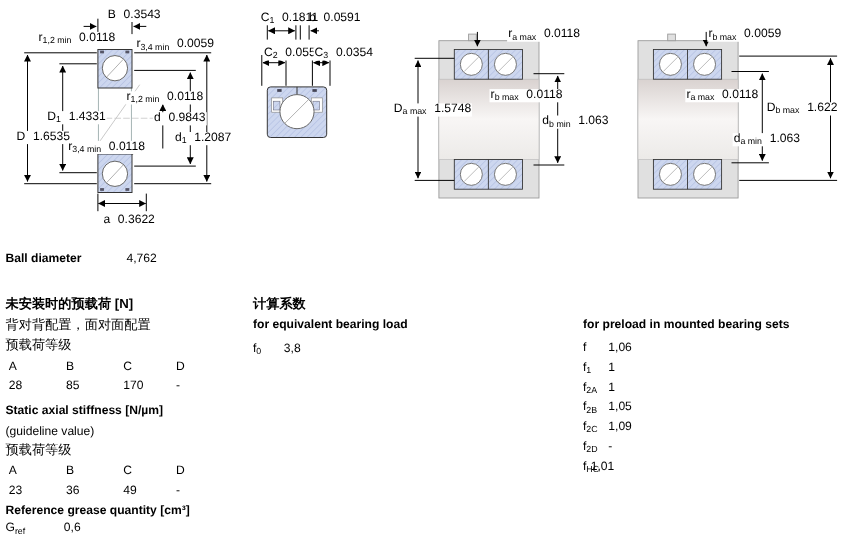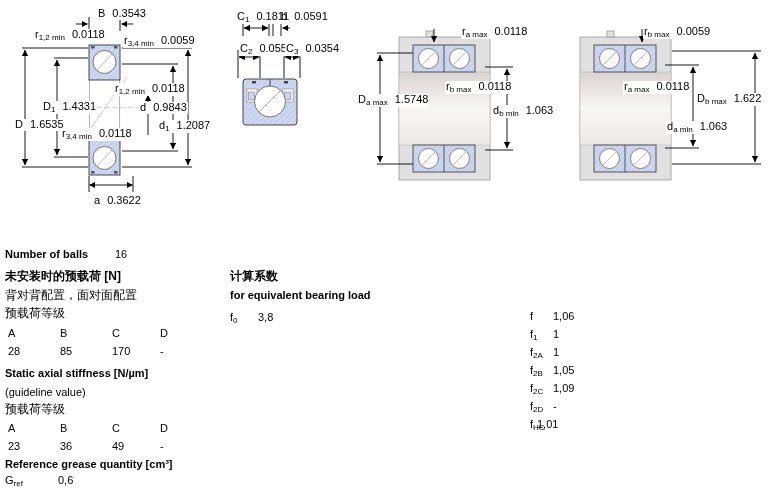--- a/index.html
+++ b/index.html
@@ -243,23 +243,23 @@
     </div>
   <div class="dim" style="left:696px;top:93px">
       <span><span>D</span><sub>b max</sub></span>
       <span class="v">1.622</span>
     </div>
   <div class="dim" style="left:666px;top:121px">
       <span><span>d</span><sub>a min</sub></span>
       <span class="v">1.063</span>
     </div>
 
-  <div class="spec-row" style="top:248px">
-    <span class="b">Number of balls</span>
-    <span class="cell" style="left:110px">16</span>
+  <div class="spec-row" style="top:229px">
+    <span class="b">Ball diameter</span>
+    <span class="cell" style="left:110px">4,762</span>
   </div>
 
   <div class="txt b cjk" style="left:5px;top:270px">未安装时的预载荷 [N]</div>
   <div class="txt cjk" style="left:5px;top:289px">背对背配置，面对面配置</div>
   <div class="txt cjk" style="left:5px;top:307px">预载荷等级</div>
   <div class="spec-row" style="top:327px">
     <span class="cell" style="left:3px">A</span>
     <span class="cell" style="left:55px">B</span>
     <span class="cell" style="left:107px">C</span>
     <span class="cell" style="left:155px">D</span>
@@ -293,20 +293,21 @@
     <span class="fval" style="left:53px">0,6</span>
   </div>
 
   <div class="txt b cjk" style="left:230px;top:270px">计算系数</div>
   <div class="txt b" style="left:230px;top:289px">for equivalent bearing load</div>
   <div class="frow" style="left:230px;top:311px">
     <span><span>f</span><sub>0</sub></span>
     <span class="fval" style="left:28px">3,8</span>
   </div>
 
+  <div class="txt b" style="left:530px;top:289px">for preload in mounted bearing sets</div>
   <div class="frow" style="left:530px;top:310px">
     <span><span>f</span><sub></sub></span>
     <span class="fval" style="left:23px">1,06</span>
   </div>
   <div class="frow" style="left:530px;top:328px">
     <span><span>f</span><sub>1</sub></span>
     <span class="fval" style="left:23px">1</span>
   </div>
   <div class="frow" style="left:530px;top:346px">
     <span><span>f</span><sub>2A</sub></span>

